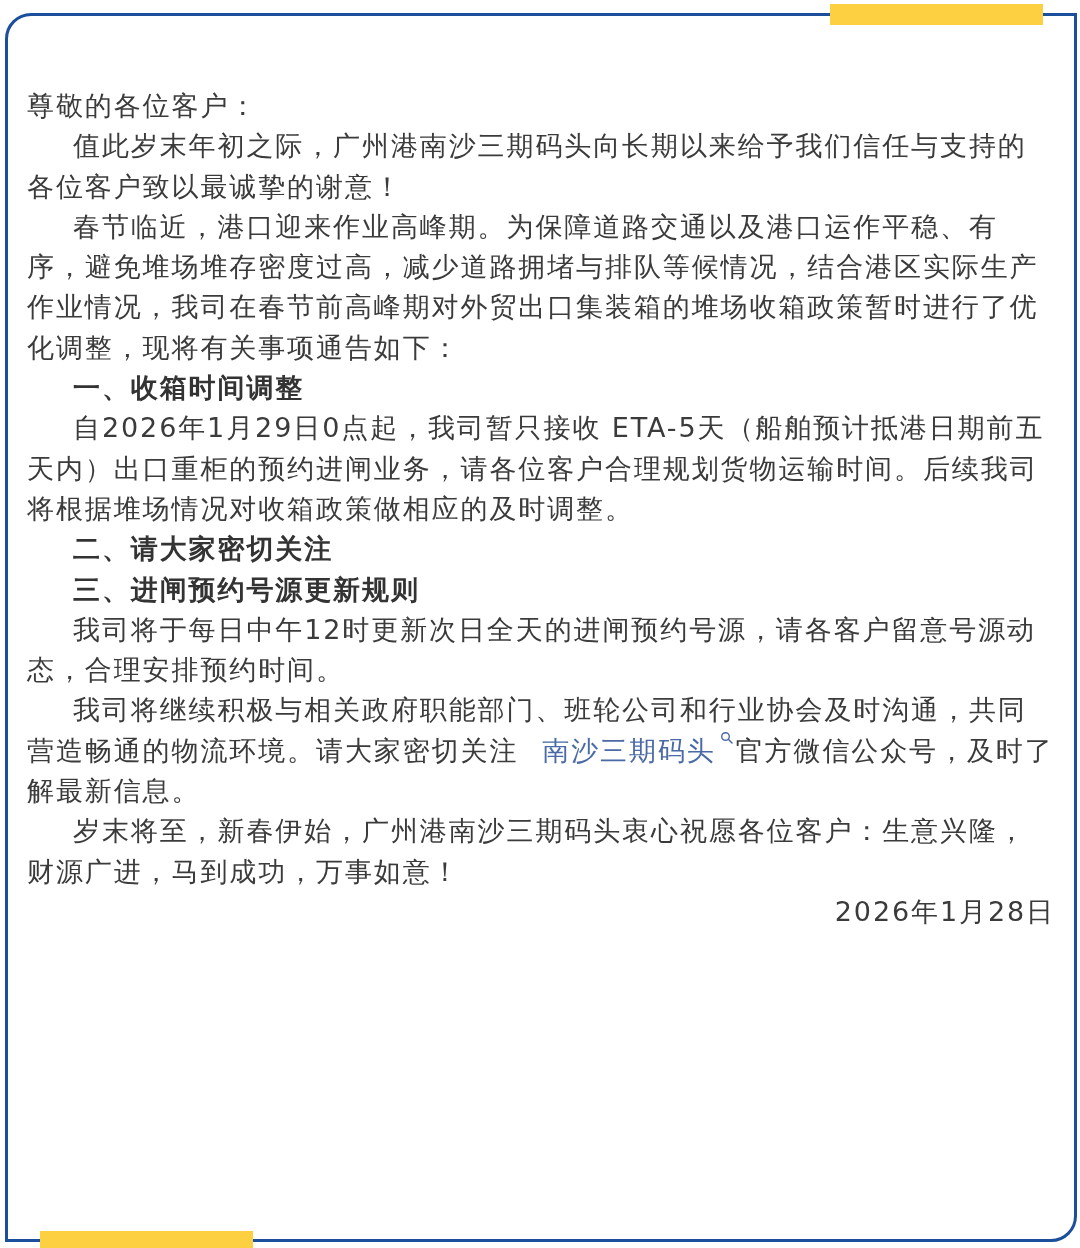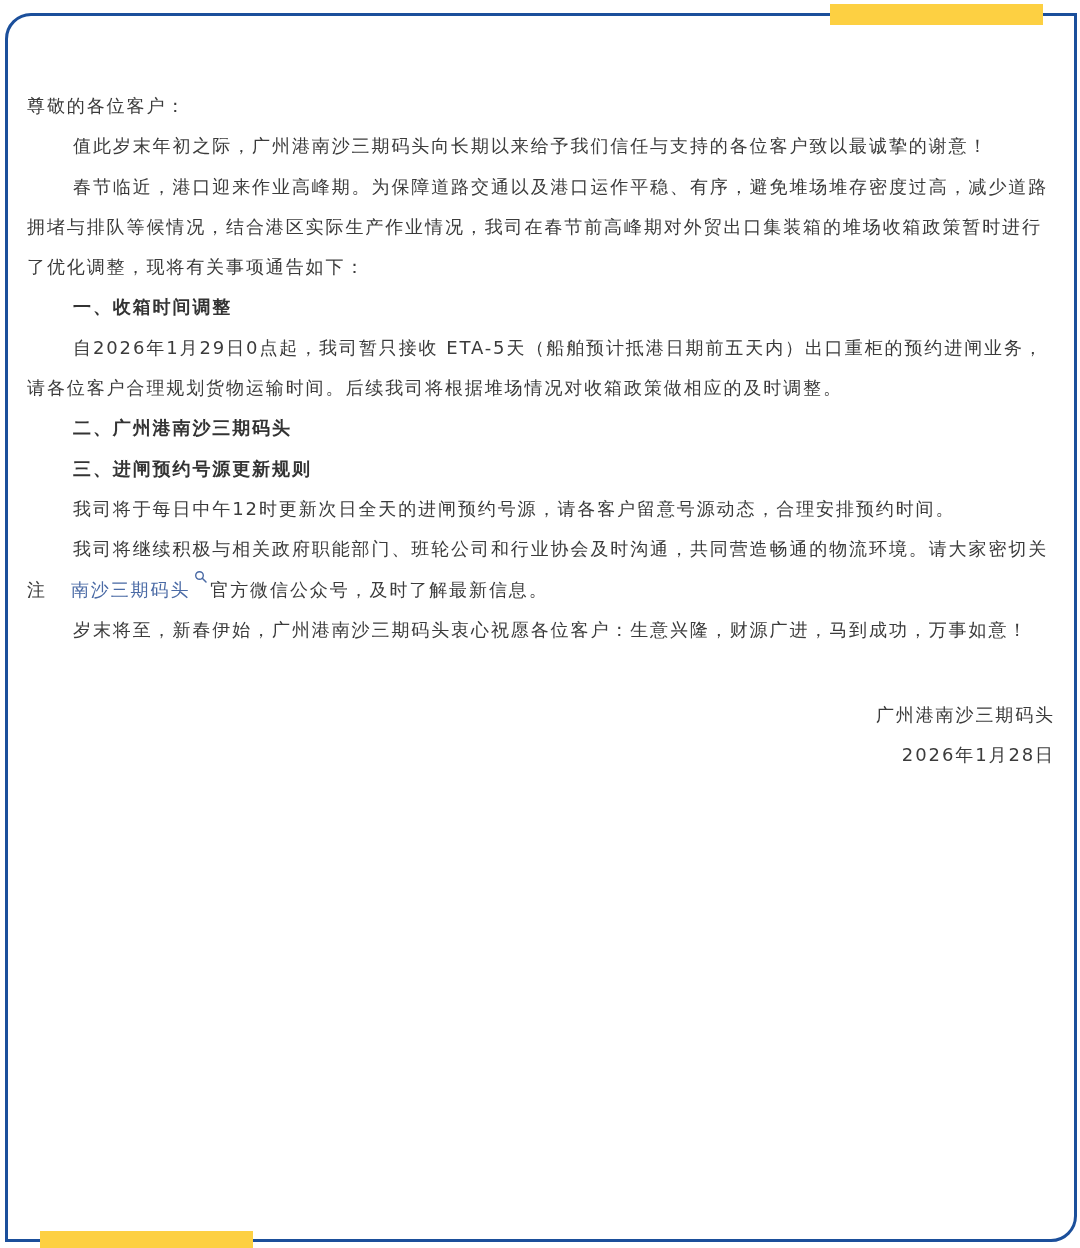--- a/index.html
+++ b/index.html
@@ -39,21 +39,21 @@
       top: 1231px;
       width: 213px;
       height: 17px;
       background: #fdd042;
     }
     .content {
       position: absolute;
       left: 27px;
       top: 86px;
       width: 1028px;
-      font-size: 18px;
+      font-size: 27px;
       line-height: 40.3px;
       letter-spacing: 1.9px;
     }
     .content p {
       margin: 0;
       padding: 0;
     }
     .indent {
       text-indent: 46px;
     }
@@ -96,28 +96,27 @@
 <div class="bar-bottom"></div>
 
 <div class="content">
   <p>尊敬的各位客户：</p>
   <p class="indent">值此岁末年初之际，广州港南沙三期码头向长期以来给予我们信任与支持的各位客户致以最诚挚的谢意！</p>
   <p class="indent">春节临近，港口迎来作业高峰期。为保障道路交通以及港口运作平稳、有序，避免堆场堆存密度过高，减少道路拥堵与排队等候情况，结合港区实际生产作业情况，我司在春节前高峰期对外贸出口集装箱的堆场收箱政策暂时进行了优化调整，现将有关事项通告如下：</p>
 
   <p class="indent heading">一、收箱时间调整</p>
   <p class="indent">自2026年1月29日0点起，我司暂只接收 ETA-5天（船舶预计抵港日期前五天内）出口重柜的预约进闸业务，请各位客户合理规划货物运输时间。后续我司将根据堆场情况对收箱政策做相应的及时调整。</p>
 
-  <p class="indent heading">二、广州港南沙三期码头</p>
+  <p class="indent heading">二、请大家密切关注</p>
 
   <p class="indent heading">三、进闸预约号源更新规则</p>
   <p class="indent">我司将于每日中午12时更新次日全天的进闸预约号源，请各客户留意号源动态，合理安排预约时间。</p>
 
 
   <p class="indent"><span>我司将继续积极与相关政府职能部门、班轮公司和行业协会及时沟通，共同营造畅通的物流环境。请大家密切关注</span><span class="link">南沙三期码头</span><span class="search-icon"><svg width="14" height="14" viewBox="0 0 14 14">
           <circle cx="5.5" cy="5.5" r="3.8" fill="none" stroke="#4a6aa5" stroke-width="1.4"></circle>
           <line x1="8.3" y1="8.3" x2="12" y2="12" stroke="#4a6aa5" stroke-width="1.5" stroke-linecap="round"></line>
         </svg></span><span>官方微信公众号，及时了解最新信息。</span></p>
 
   <p class="indent">岁末将至，新春伊始，广州港南沙三期码头衷心祝愿各位客户：生意兴隆，财源广进，马到成功，万事如意！</p>
 
-  <p class="signature">广州港南沙三期码头</p>
   <p class="sig-line">2026年1月28日</p>
 </div>
 
 </body></html>

